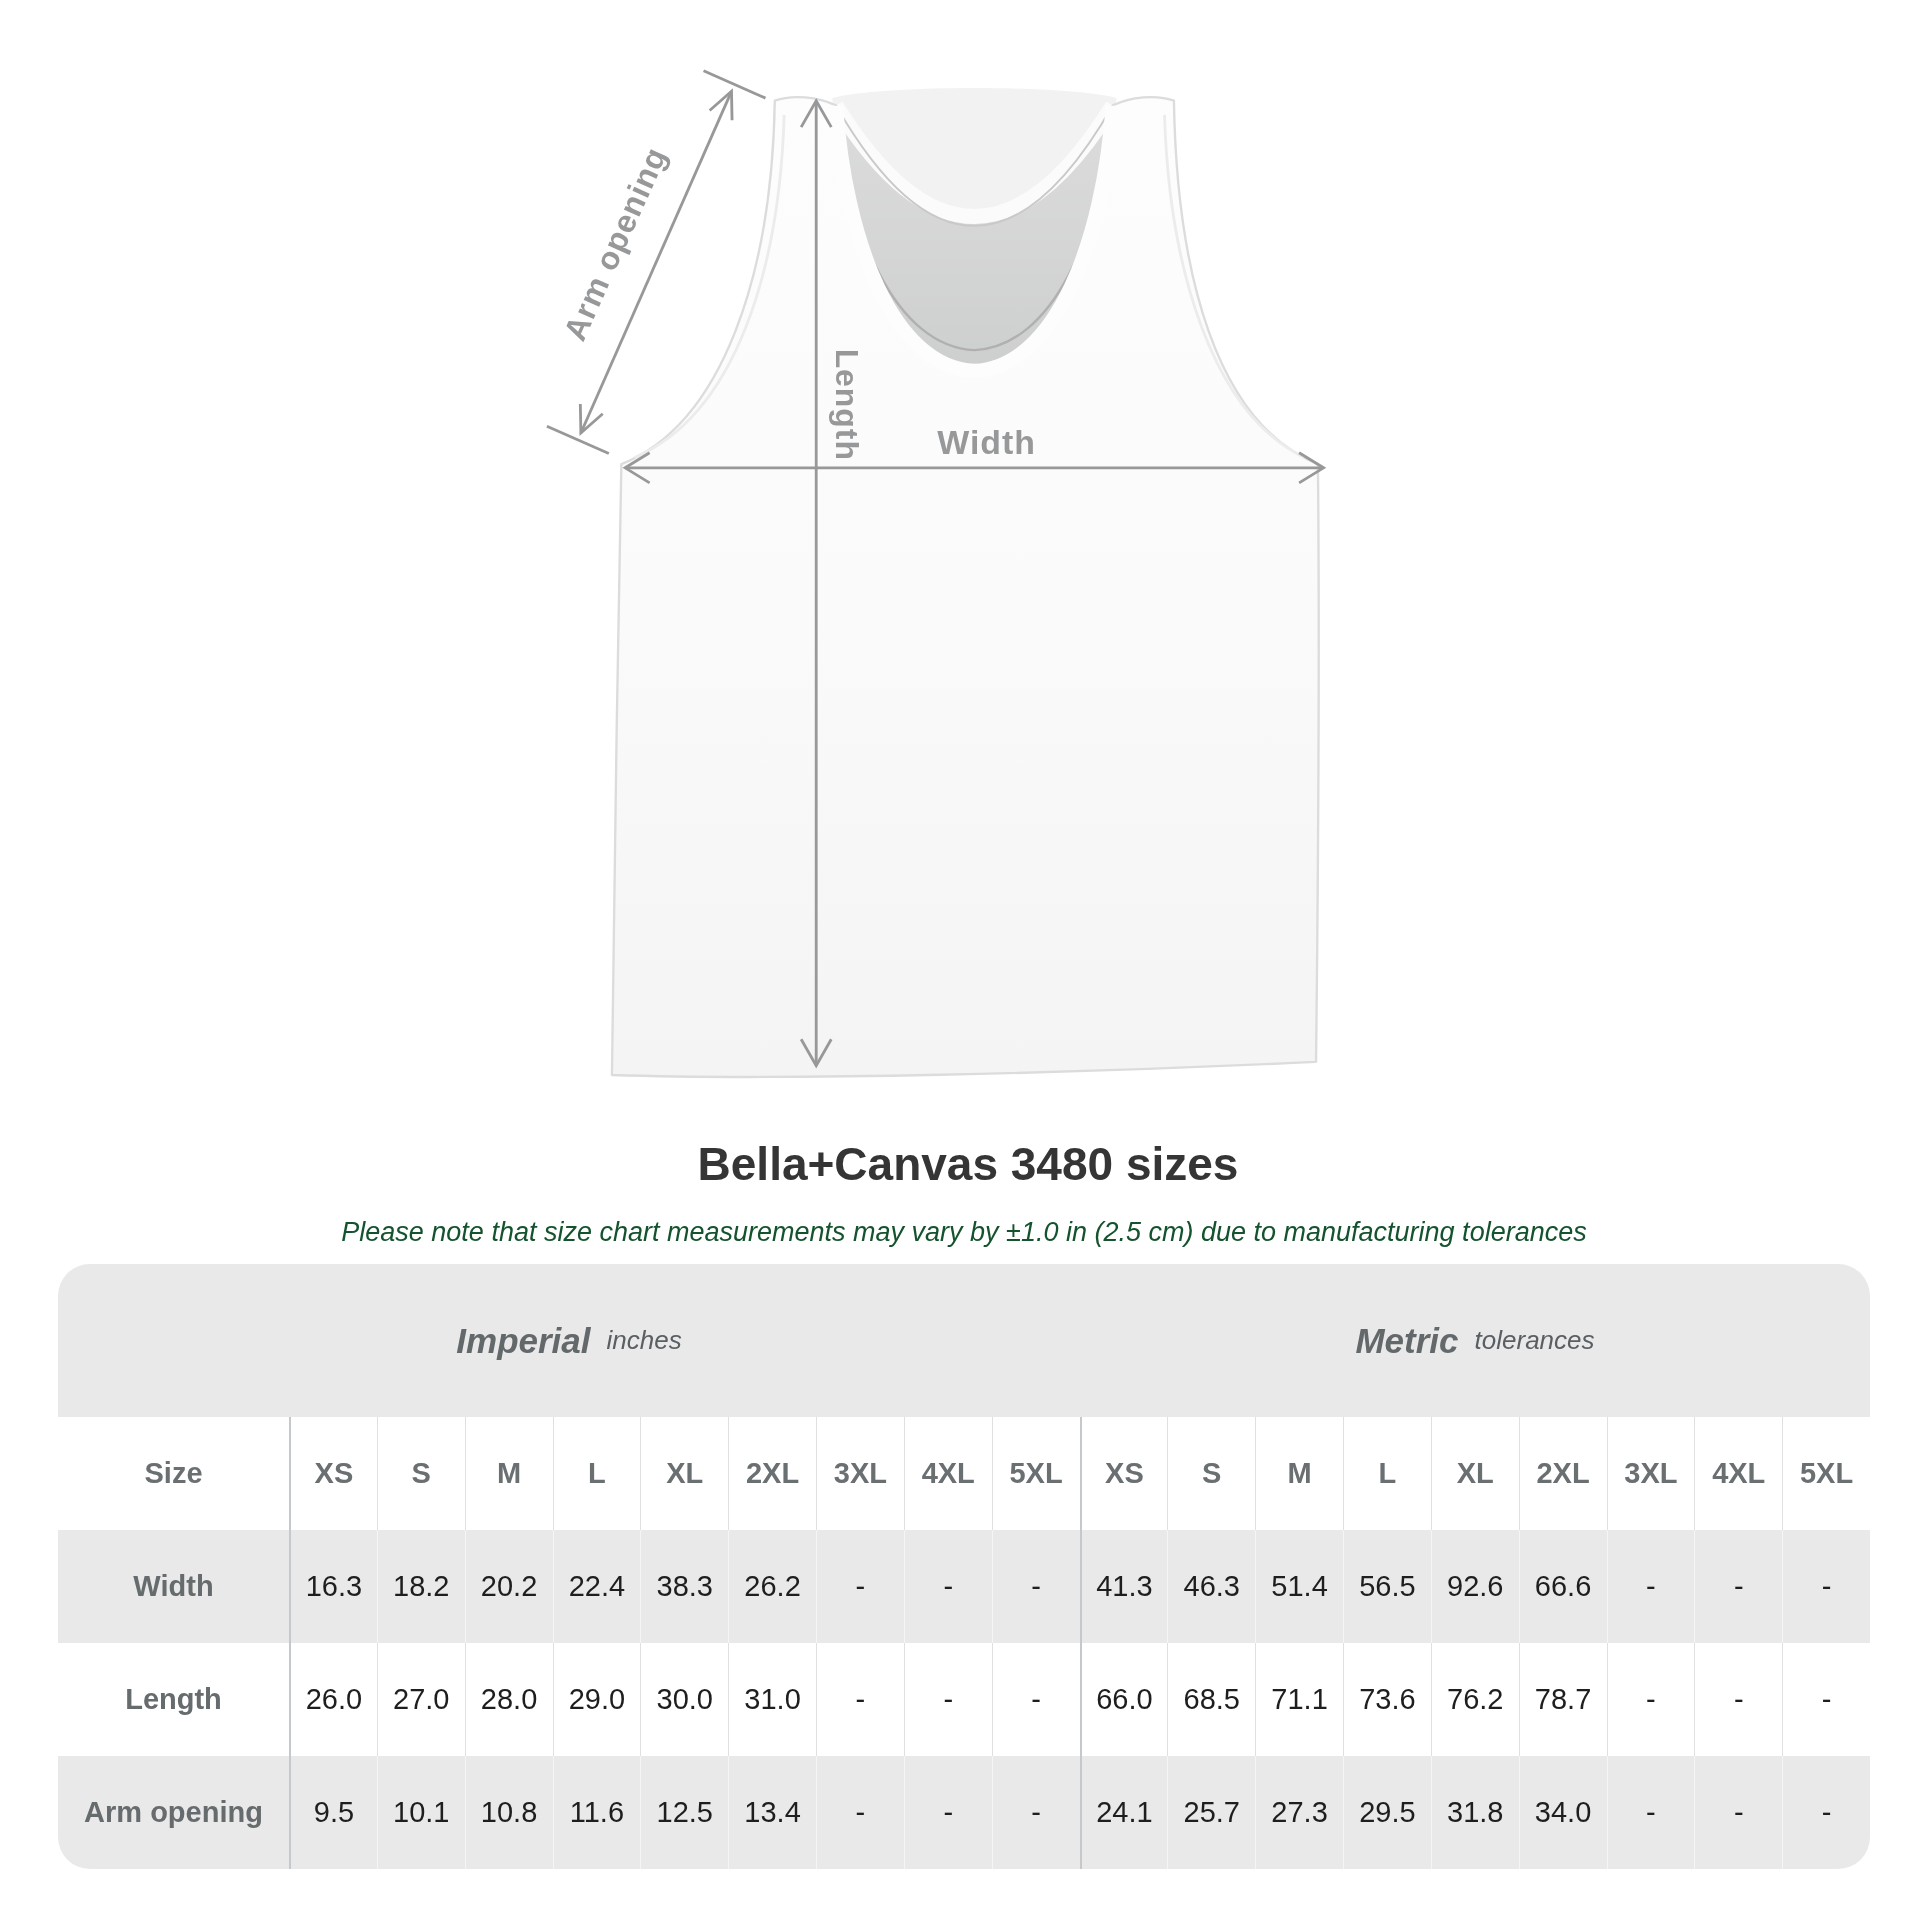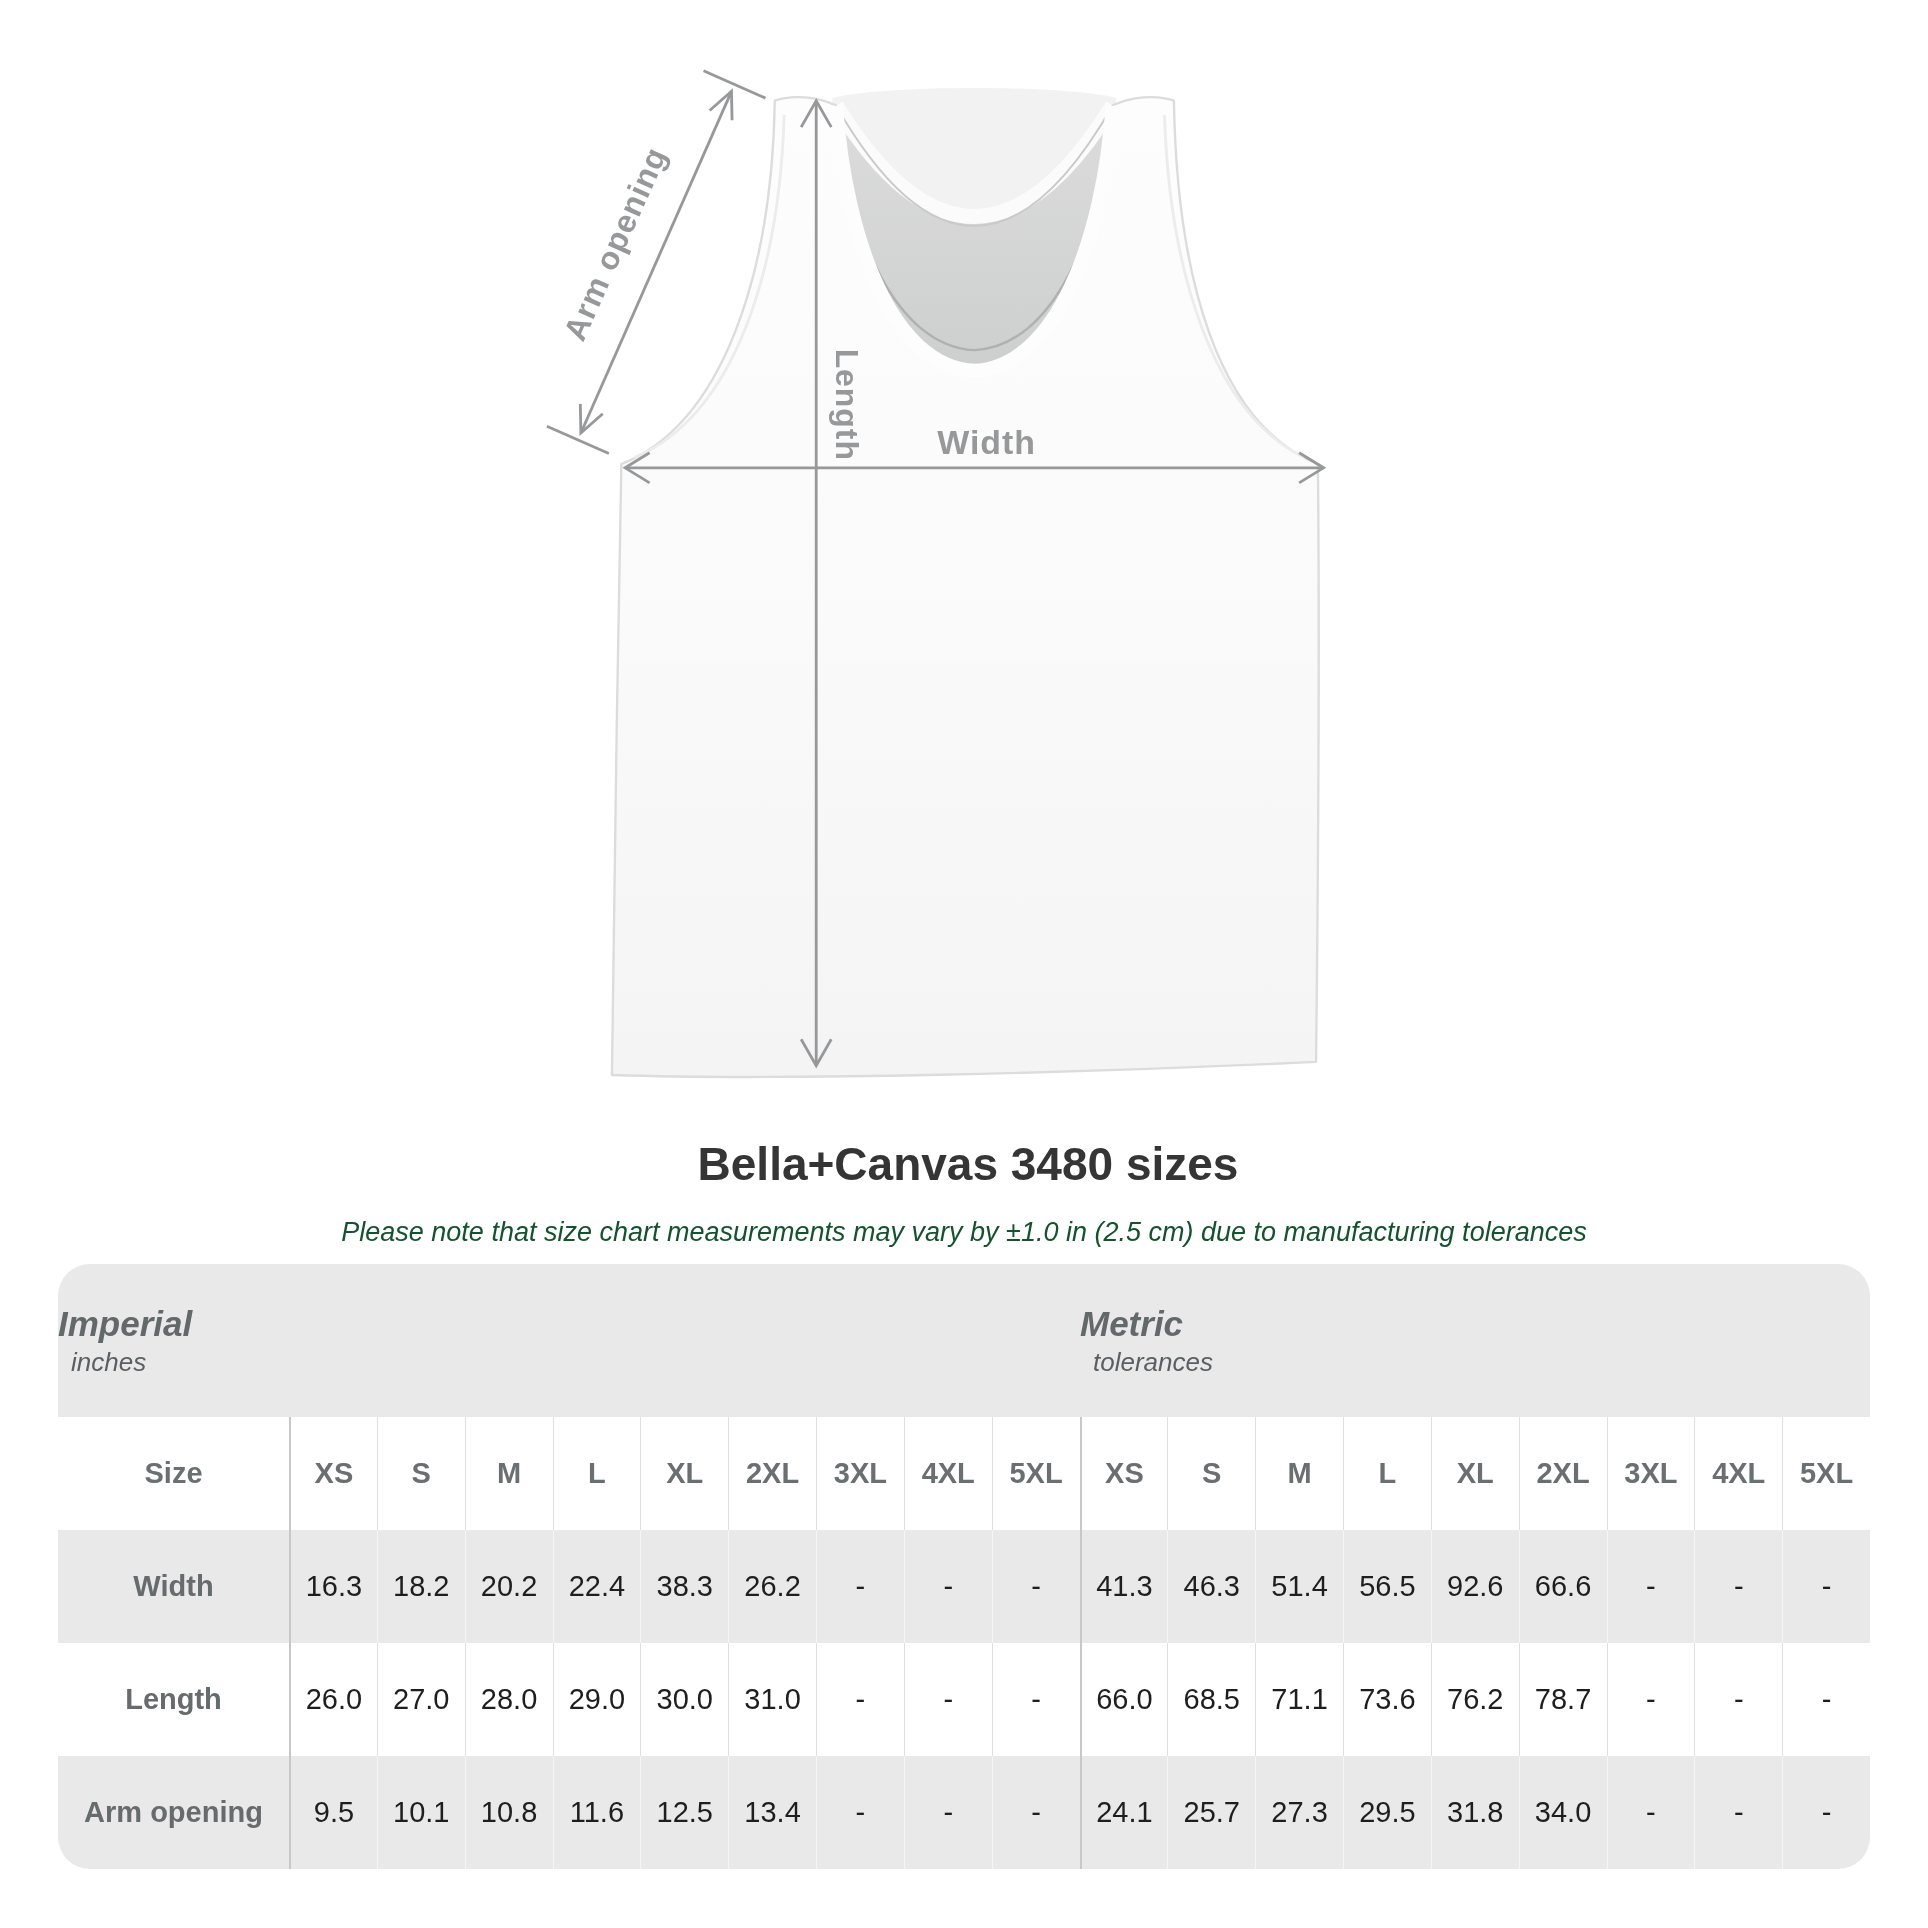--- a/index.html
+++ b/index.html
@@ -9,21 +9,21 @@
   .fig{position:absolute;left:0;top:0;}
   .dim-text{font-family:"Liberation Sans",sans-serif;font-weight:bold;fill:#97989a;letter-spacing:1px;}
   
   .title{position:absolute;left:4px;top:1137px;width:1928px;text-align:center;
          font-size:46px;font-weight:bold;color:#353535;}
   .subtitle{position:absolute;left:0;top:1217px;width:1928px;text-align:center;
             font-size:27px;font-style:italic;color:#14532d;}
   
   .tbl{position:absolute;left:58px;top:1264px;width:1812px;}
   .band{height:153px;background:#e9e9e9;border-radius:32px 32px 0 0;display:flex;}
-  .bhalf{display:flex;flex-direction:column;align-items:flex-start;justify-content:center;gap:3px;}
+  .bhalf{display:flex;flex-direction:row;align-items:center;justify-content:center;gap:3px;}
   .bhalf.imp{width:1022px;}
   .bhalf.met{flex:1;}
   .bname{font-size:35px;font-weight:bold;font-style:italic;color:#63686b;}
   .bunit{font-size:26px;font-style:italic;color:#595f62;margin-left:13px;}
   .tr{display:grid;grid-template-columns:231px repeat(18,1fr);height:113px;}
   .th,.td{display:flex;align-items:center;justify-content:center;
           border-left:1.9px solid #e0e0e0;min-width:0;}
   .lab{border-left:none !important;}
   .th{font-weight:bold;color:#6a6f72;font-size:29px;}
   .td{color:#1e1e1e;font-size:29px;}

